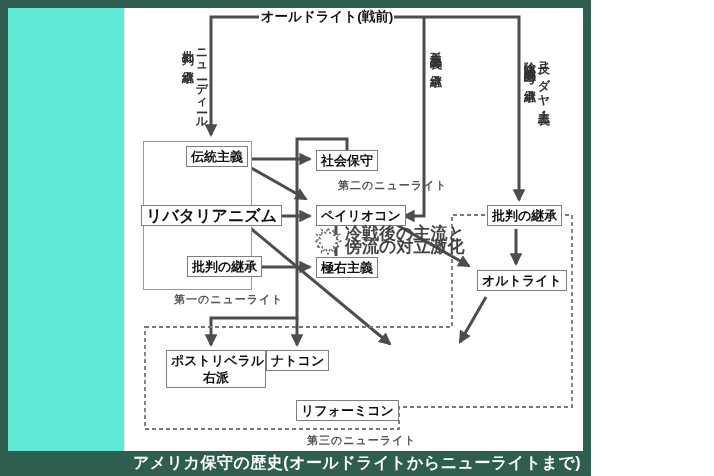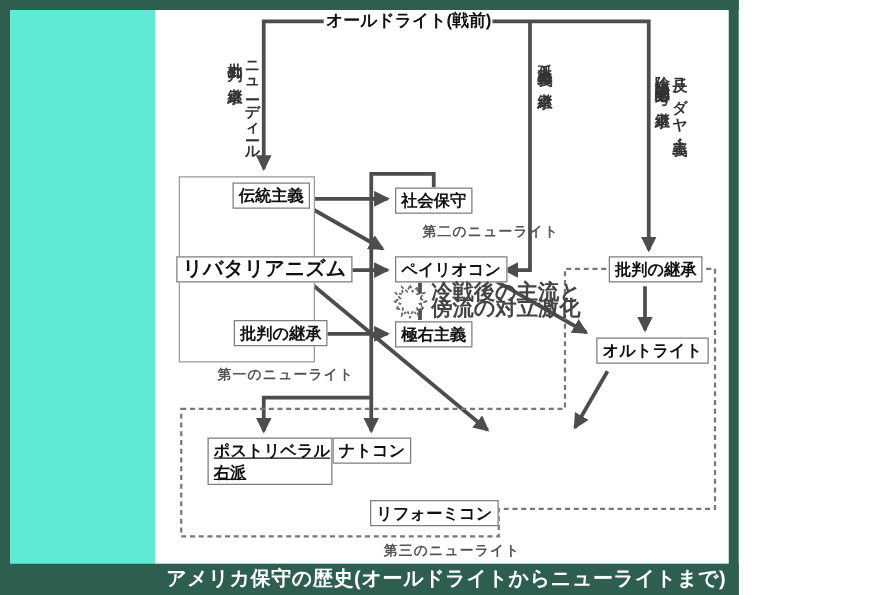--- a/index.html
+++ b/index.html
@@ -9,21 +9,21 @@
   .frame-left{position:absolute;left:0;top:0;width:8px;height:476px;background:var(--green);}
   .frame-right{position:absolute;right:0;top:0;width:8px;height:476px;background:var(--green);}
   .caption-bar{position:absolute;left:0;bottom:0;width:714px;height:25px;background:var(--green);
     display:flex;align-items:center;justify-content:center;}
   .caption-bar span{color:#fff;font-weight:bold;font-size:16px;letter-spacing:.5px;}
   .card{position:absolute;left:124px;top:8px;width:464px;height:443px;background:#fff;
     border-left:1px solid #e6e6e6;border-right:1px solid #e6e6e6;}
   svg.lines{position:absolute;left:0;top:0;width:714px;height:476px;}
   .node{position:absolute;background:#fff;border:1px solid #7e7e7e;padding:1px 4px;
     font-weight:bold;font-size:13px;line-height:17px;color:#111;white-space:nowrap;z-index:3;}
-  .node.center{text-align:left;text-decoration:underline;}
+  .node.center{text-align:center;}
   .grouplabel{position:absolute;font-size:11px;font-weight:bold;color:#555;letter-spacing:1px;
     white-space:nowrap;z-index:3;}
   .title{position:absolute;left:259px;top:8px;width:136px;text-align:center;font-weight:bold;
     font-size:13.5px;color:#111;white-space:nowrap;z-index:3;}
   .vtext{position:absolute;writing-mode:vertical-rl;font-size:12px;font-weight:bold;color:#333;
     letter-spacing:2px;line-height:14px;z-index:2;}
   .vtext span{display:block;}
   .container-box{position:absolute;left:143px;top:141px;width:107px;height:147px;
     border:1.5px solid #9a9a9a;background:#fff;z-index:1;}
   .note{position:absolute;left:345px;top:228px;font-size:17px;line-height:12.5px;

